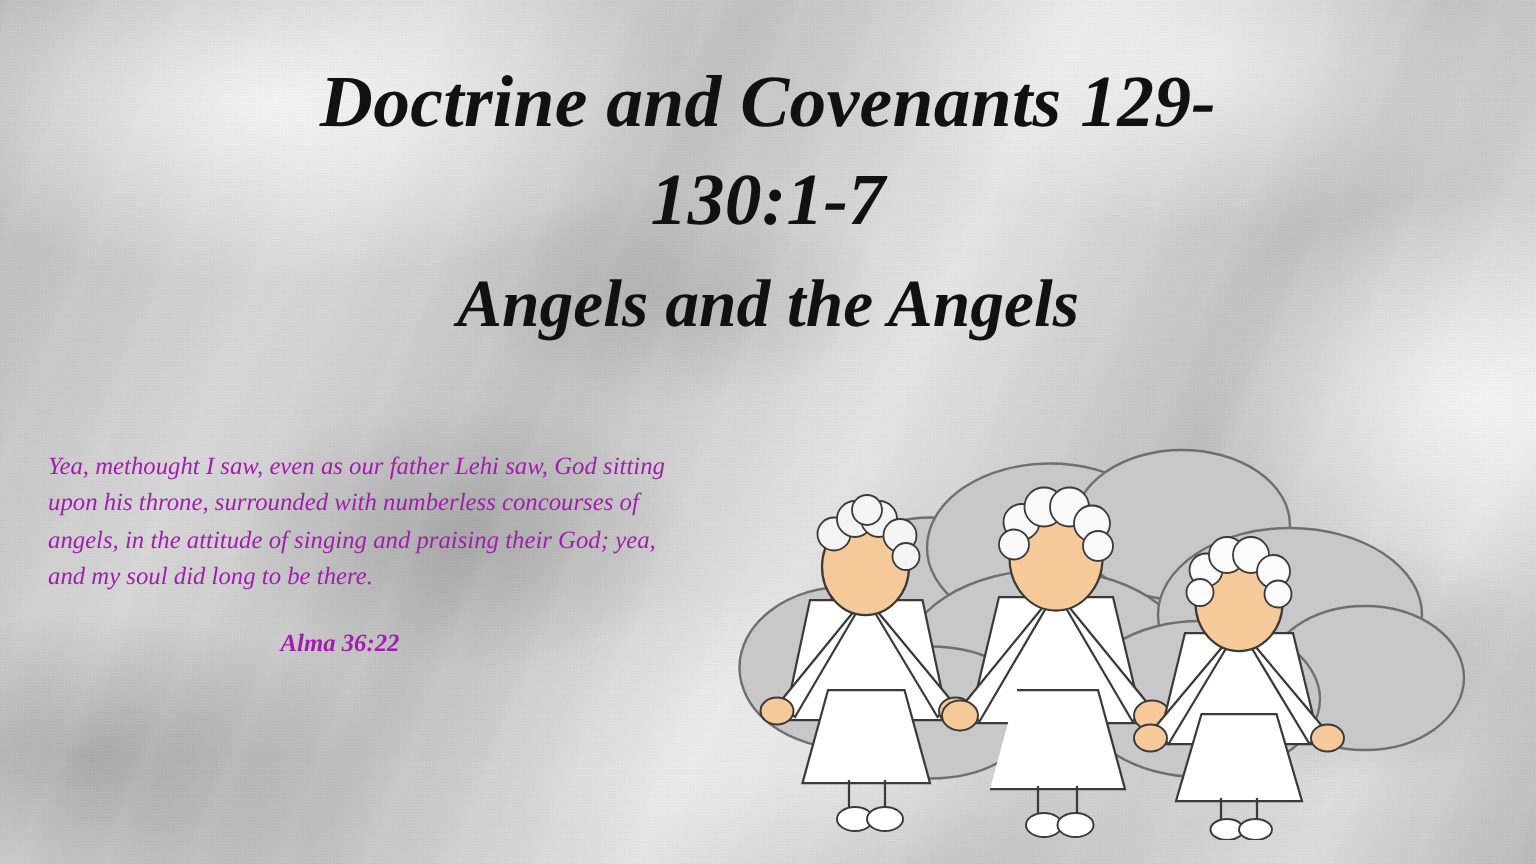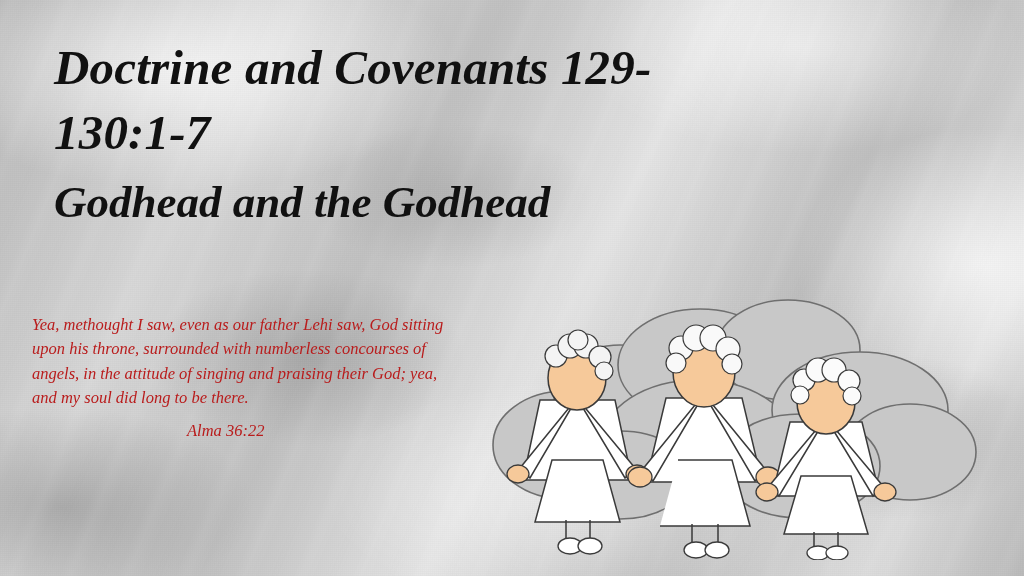--- a/index.html
+++ b/index.html
@@ -52,20 +52,21 @@
       repeating-linear-gradient(0deg, rgba(0,0,0,0.05) 0 1px, rgba(255,255,255,0.05) 1px 2px),
       repeating-linear-gradient(90deg, rgba(0,0,0,0.04) 0 1px, rgba(255,255,255,0.04) 1px 2px);
   }
 
   
   .title-block {
     position: absolute;
     left: 54px;
     top: 36px;
     width: 916px;
+    text-align: center;
     color: #111;
   }
   .title-line {
     font-style: italic;
     font-weight: bold;
     font-size: 49px;
     line-height: 1.32;
     letter-spacing: 0.2px;
   }
   .subtitle-line {
@@ -73,32 +74,33 @@
     font-weight: bold;
     font-size: 45px;
     line-height: 1.42;
     margin-top: 6px;
   }
 
   
   .quote-block {
     position: absolute;
     left: 32px;
-    top: 313px;
+    top: 299px;
     width: 415px;
-    color: #b91c1c;
+    color: #a21caf;
     font-style: italic;
     font-size: 16.5px;
     line-height: 1.48;
   }
   .quote-ref {
-    margin-top: 8px;
+    margin-top: 20px;
     padding-left: 155px;
     font-style: italic;
     font-size: 16.5px;
+    font-weight: bold;
   }
 
   
   .art {
     position: absolute;
     left: 470px;
     top: 270px;
     width: 540px;
     height: 290px;
   }
@@ -109,21 +111,21 @@
 
 <div id="slide">
 
   <div class="bg"></div>
   <div class="bg-streaks"></div>
   <div class="bg-grain"></div>
 
   <div class="title-block">
     <div class="title-line">Doctrine and Covenants 129-</div>
     <div class="title-line">130:1-7</div>
-    <div class="subtitle-line">Godhead and the Godhead</div>
+    <div class="subtitle-line">Angels and the Angels</div>
   </div>
 
   <div class="quote-block">
     <div>Yea, methought I saw, even as our father Lehi saw, God sitting upon his throne, surrounded with numberless concourses of angels, in the attitude of singing and praising their God; yea, and my soul did long to be there.</div>
     <div class="quote-ref">Alma 36:22</div>
   </div>
 
   <div class="art">
     <svg width="540" height="290" viewBox="0 0 540 290" xmlns="http://www.w3.org/2000/svg">
       <g stroke="#6f6f6f" stroke-width="1.6" fill="#c8c8c8">

